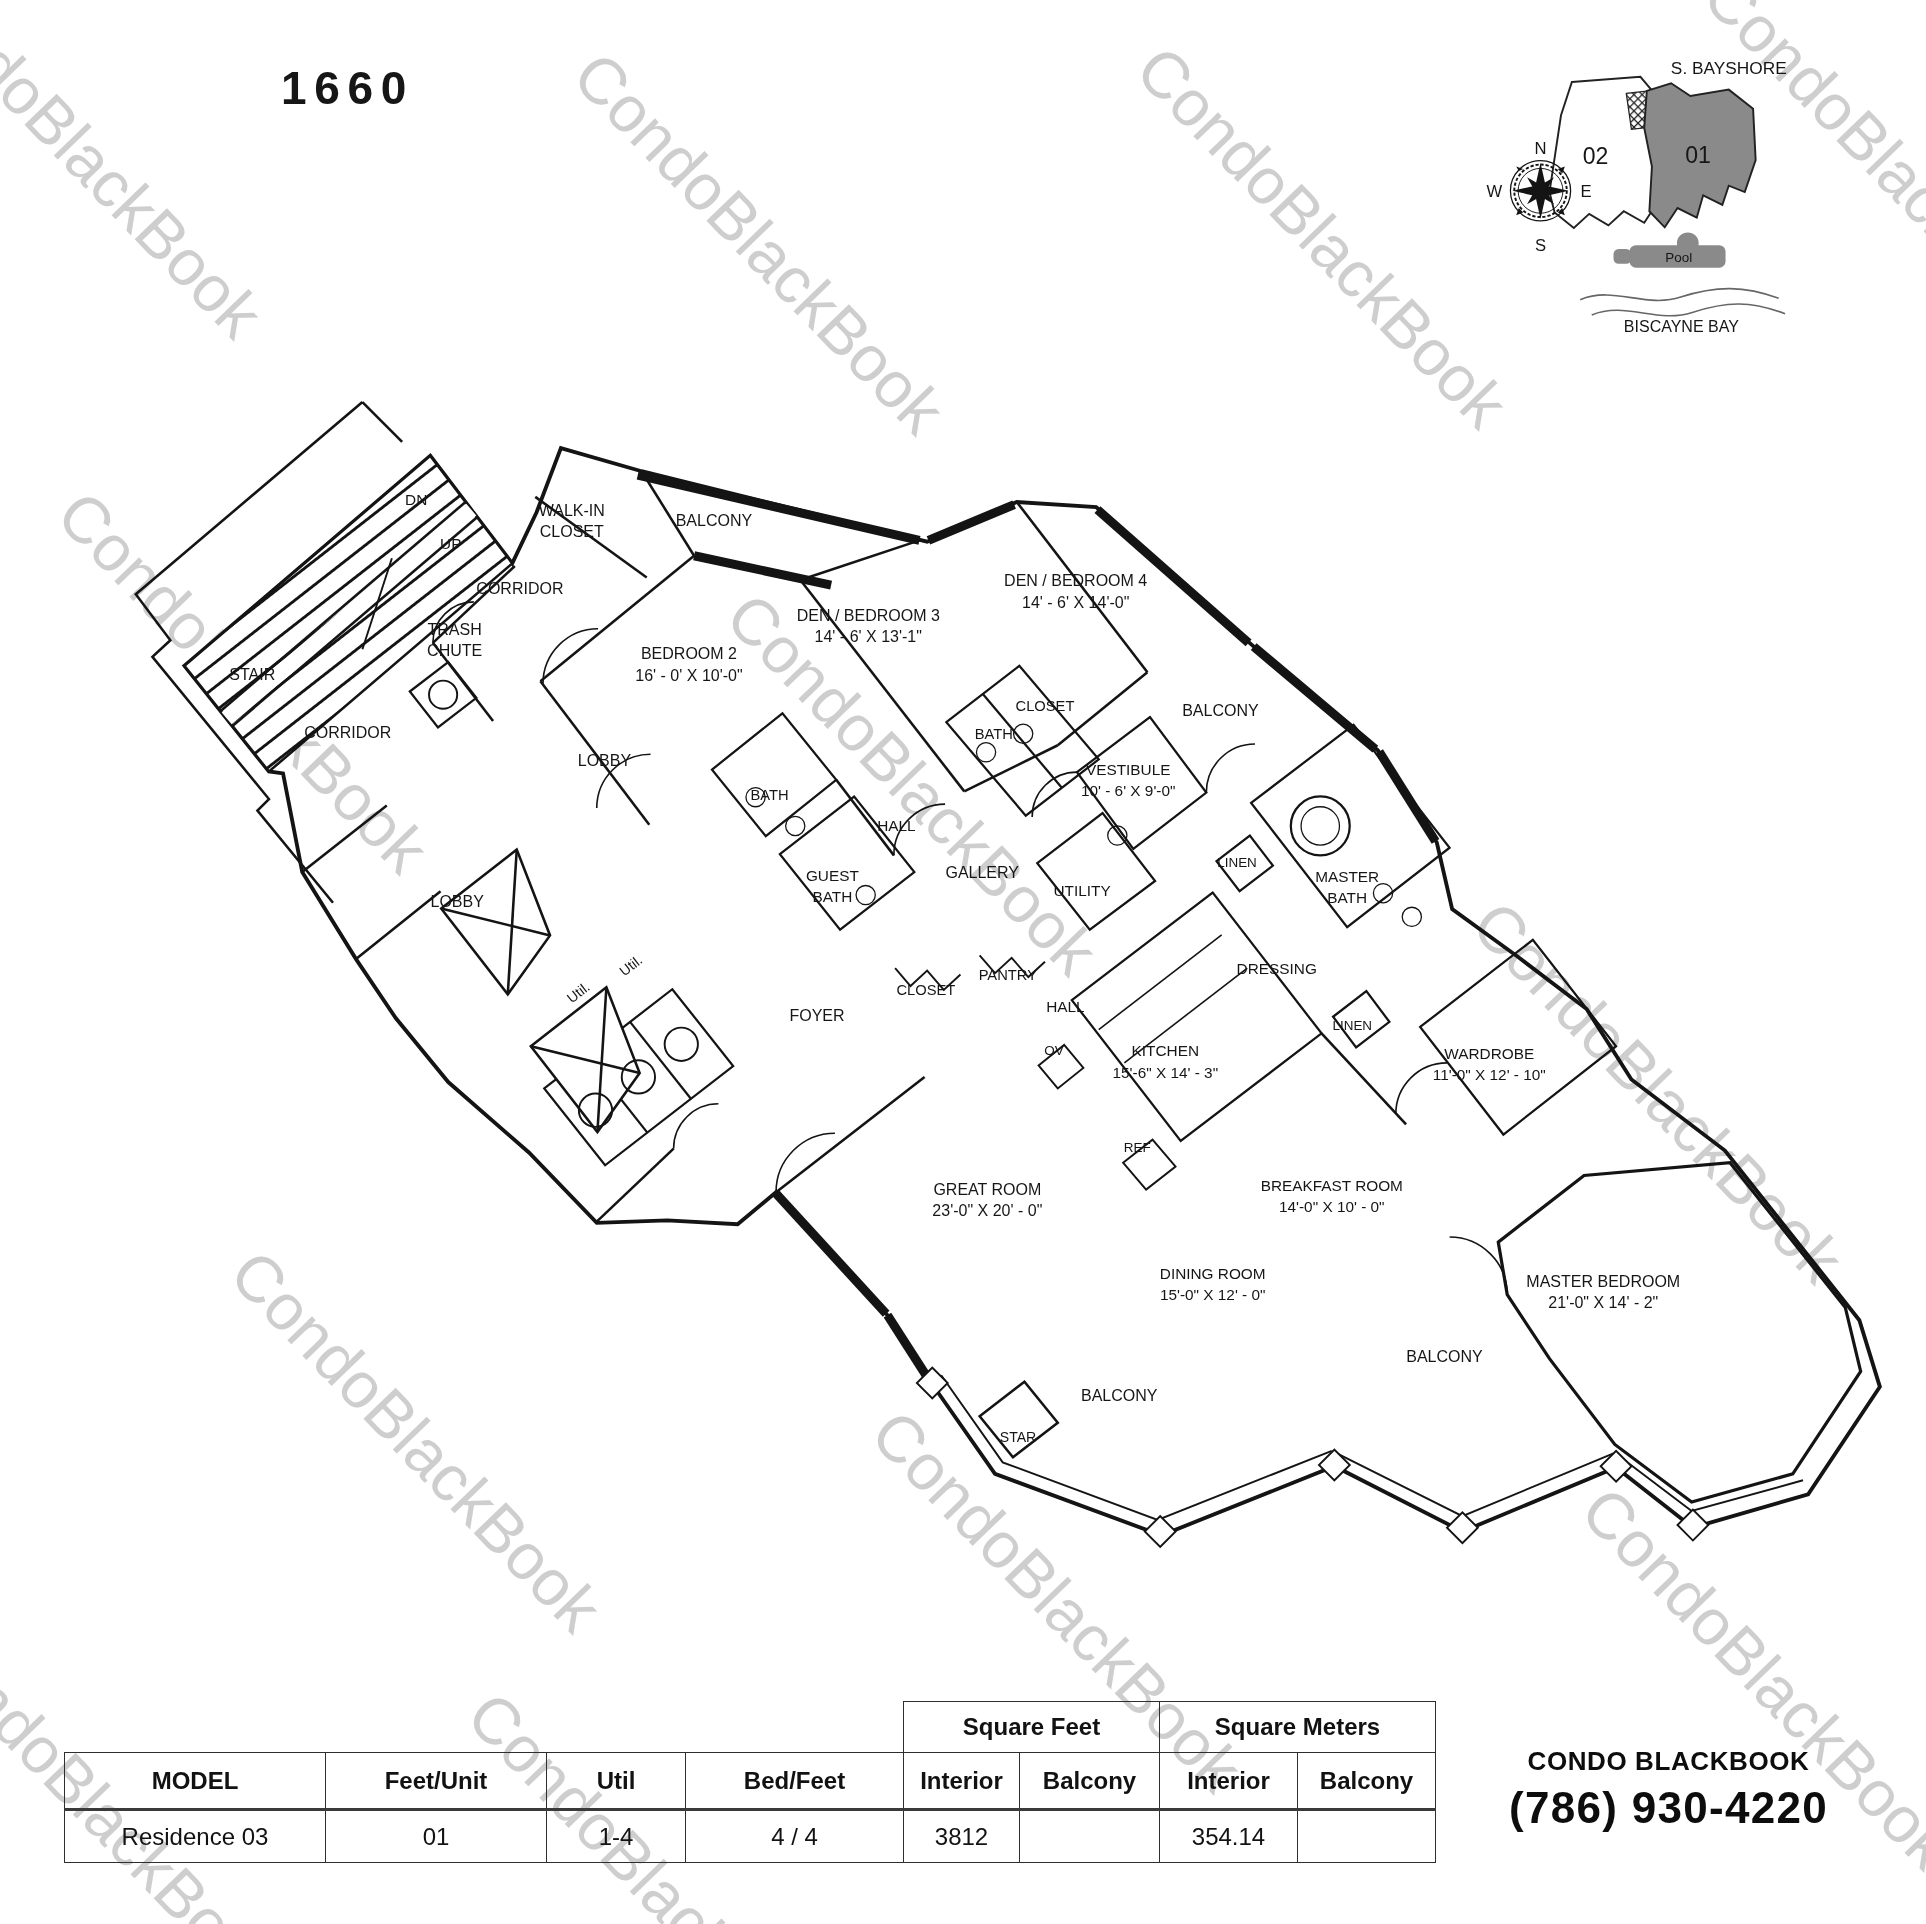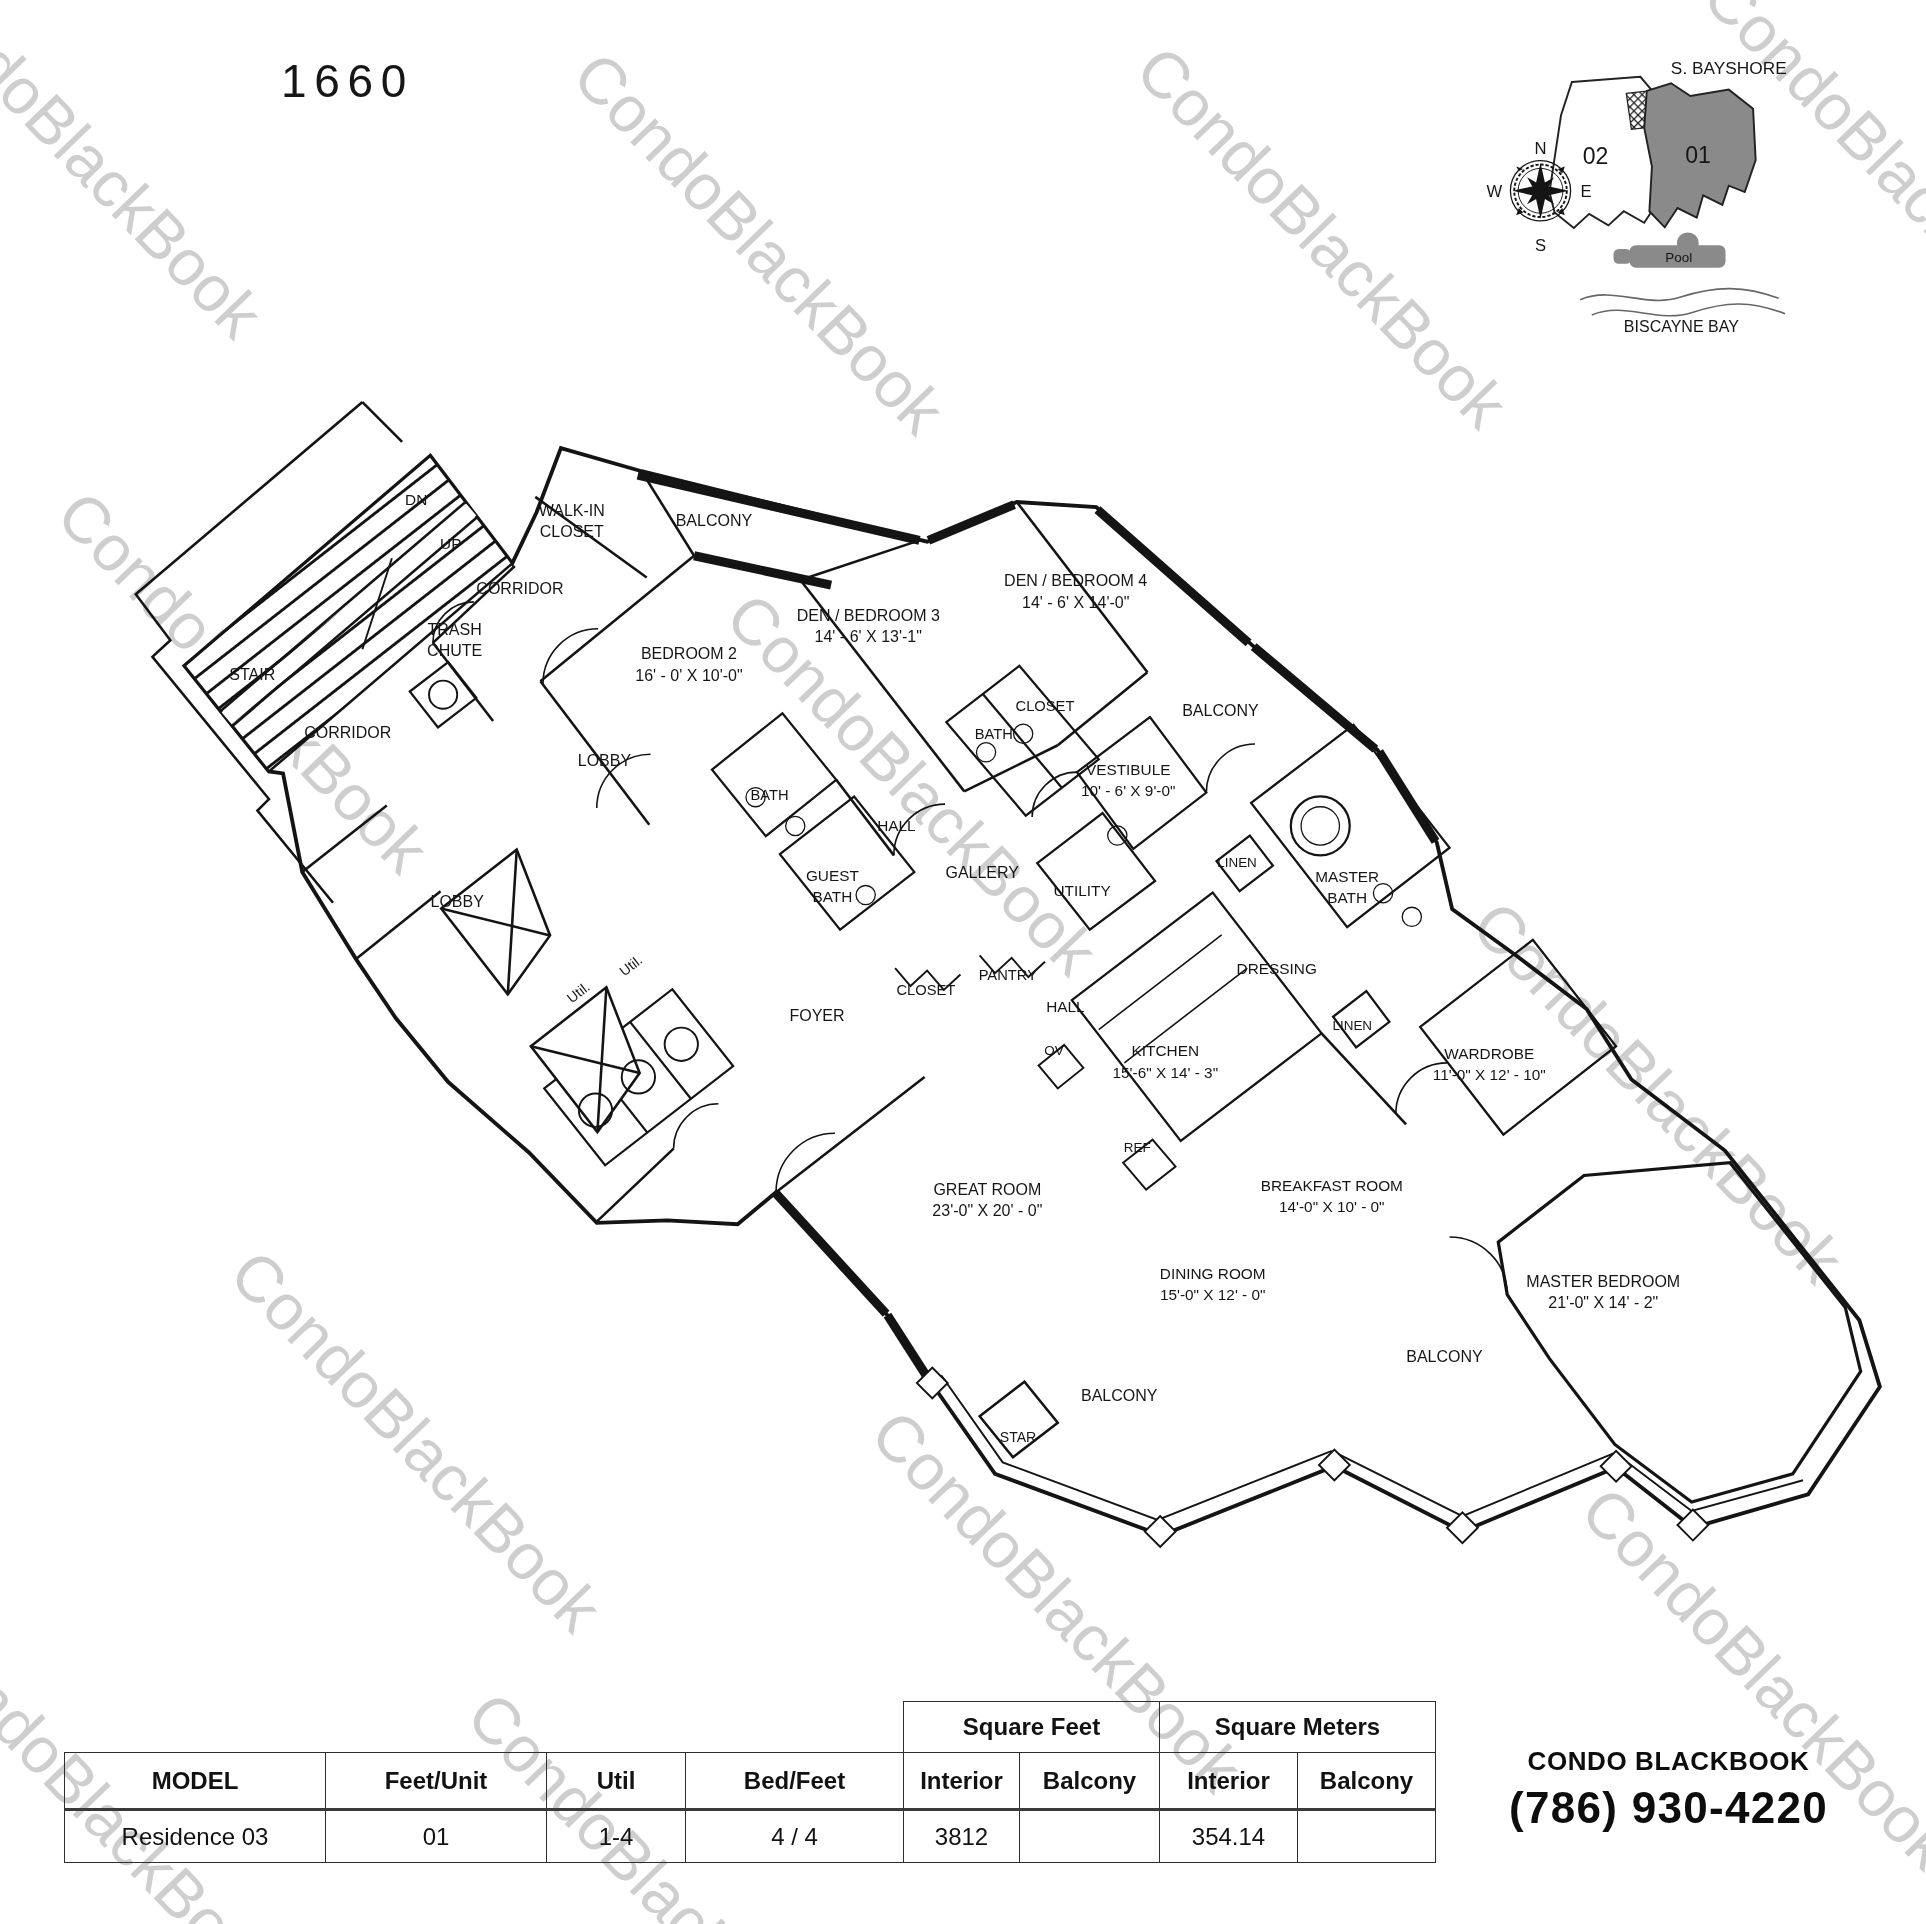--- a/index.html
+++ b/index.html
@@ -6,21 +6,21 @@
   body{width:1926px;height:1924px;overflow:hidden;position:relative;
        font-family:"Liberation Sans",sans-serif;color:#121212;}
   .page{position:absolute;inset:0;background:#ffffff;}
   
   #wm-layer{position:absolute;inset:0;overflow:hidden;}
   .wm{position:absolute;transform:translate(-50%,-50%) rotate(46deg);
       font-size:65px;color:#c6c6c6;opacity:.85;white-space:nowrap;font-weight:400;}
   
   .title-block{position:absolute;left:82px;top:45px;width:531px;text-align:center;}
   .title-line1{font-size:53px;font-weight:400;letter-spacing:3.2px;color:#161616;}
-  .title-line2{font-size:46px;font-weight:400;letter-spacing:7.7px;color:#161616;margin-top:9px;text-align:center;}
+  .title-line2{font-size:46px;font-weight:700;letter-spacing:7.7px;color:#161616;margin-top:16px;text-align:center;}
   
   #plan-svg{position:absolute;left:0;top:0;}
   #plan-svg text{fill:#161616;text-anchor:middle;font-family:"Liberation Sans",sans-serif;}
   
   .spec-table{position:absolute;left:64px;top:1701px;border-collapse:collapse;table-layout:fixed;}
   .spec-table td,.spec-table th{border:1.9px solid #2e2e2e;text-align:center;vertical-align:middle;
       font-size:24px;padding:0;background:transparent;}
   .spec-table .nb{border:none;background:transparent;}
   .spec-table th{font-weight:700;}
   .spec-table tr.hdr th{border-bottom:3.8px solid #3a3a3a;}

